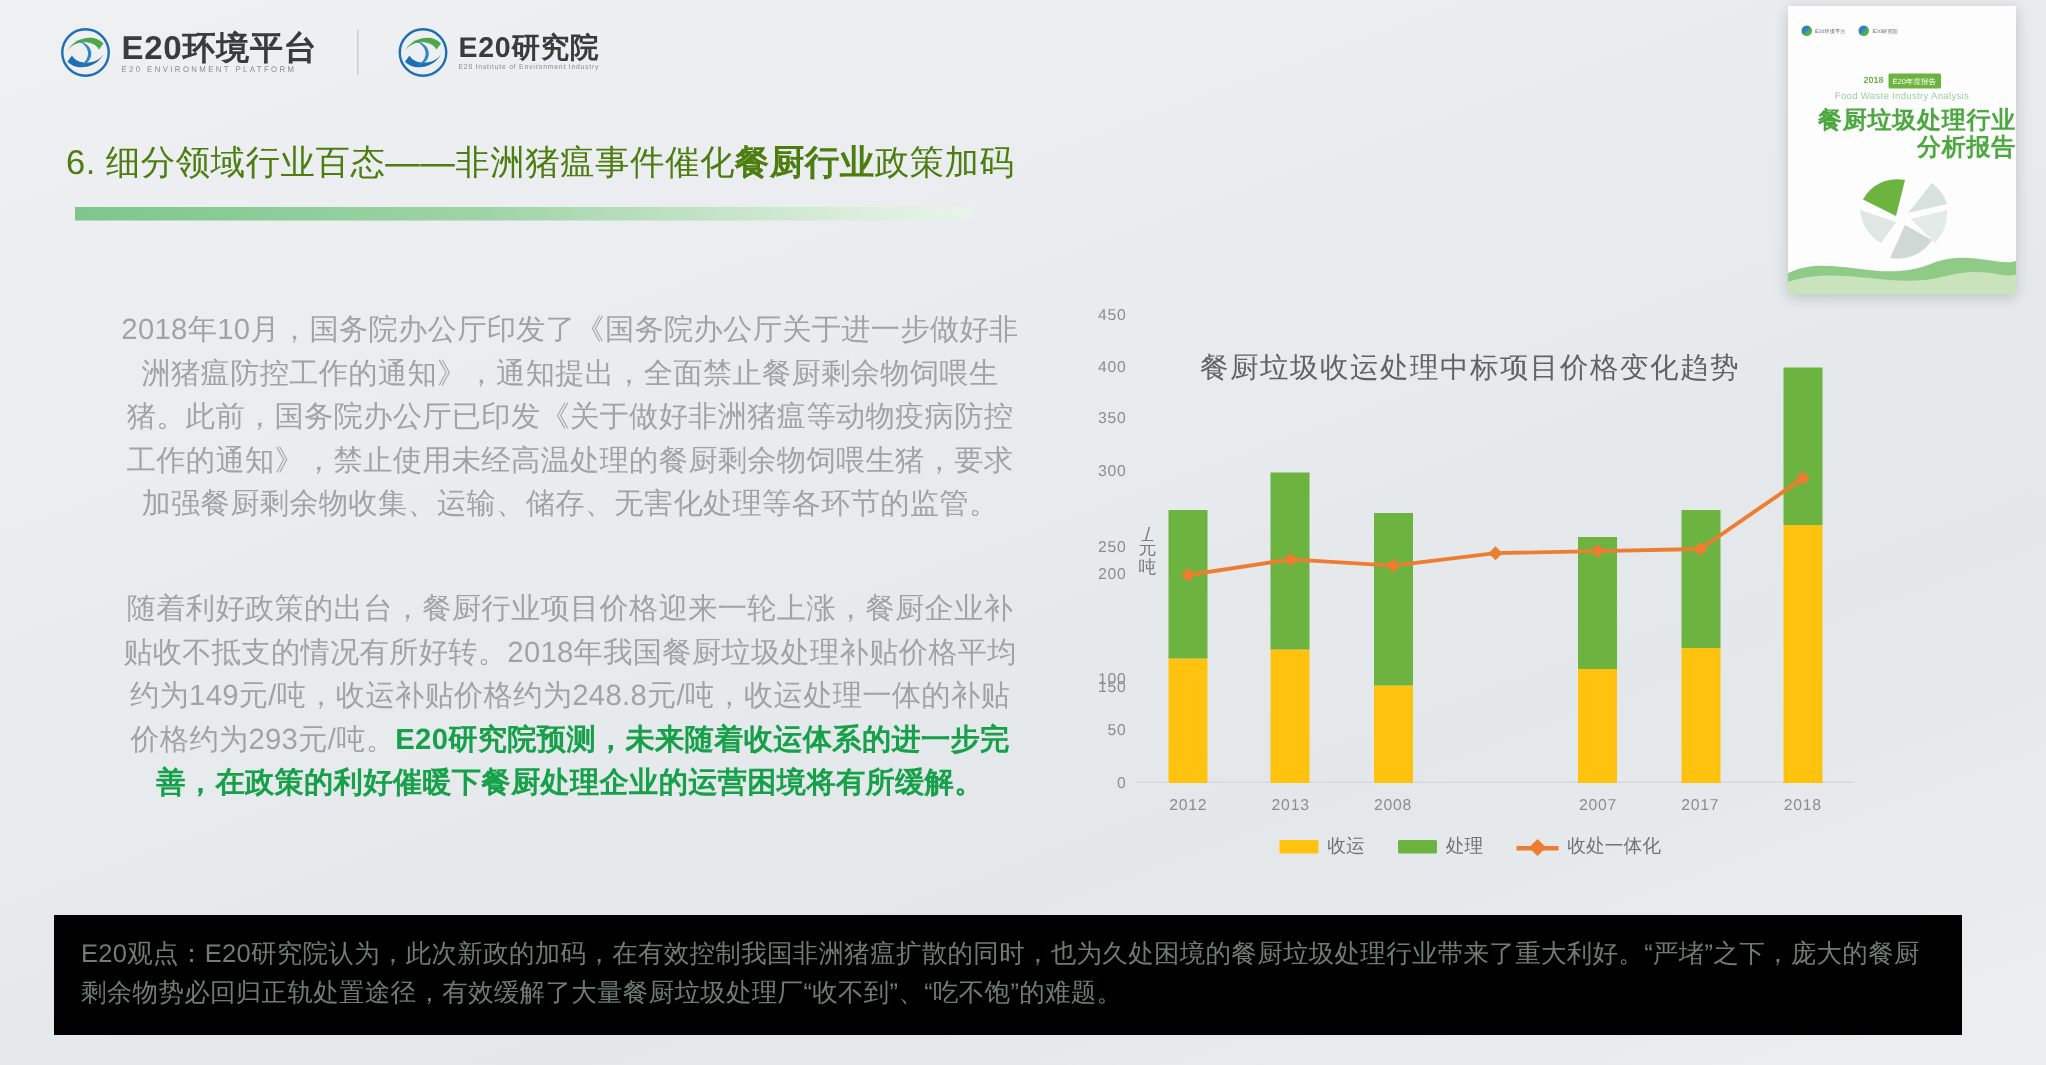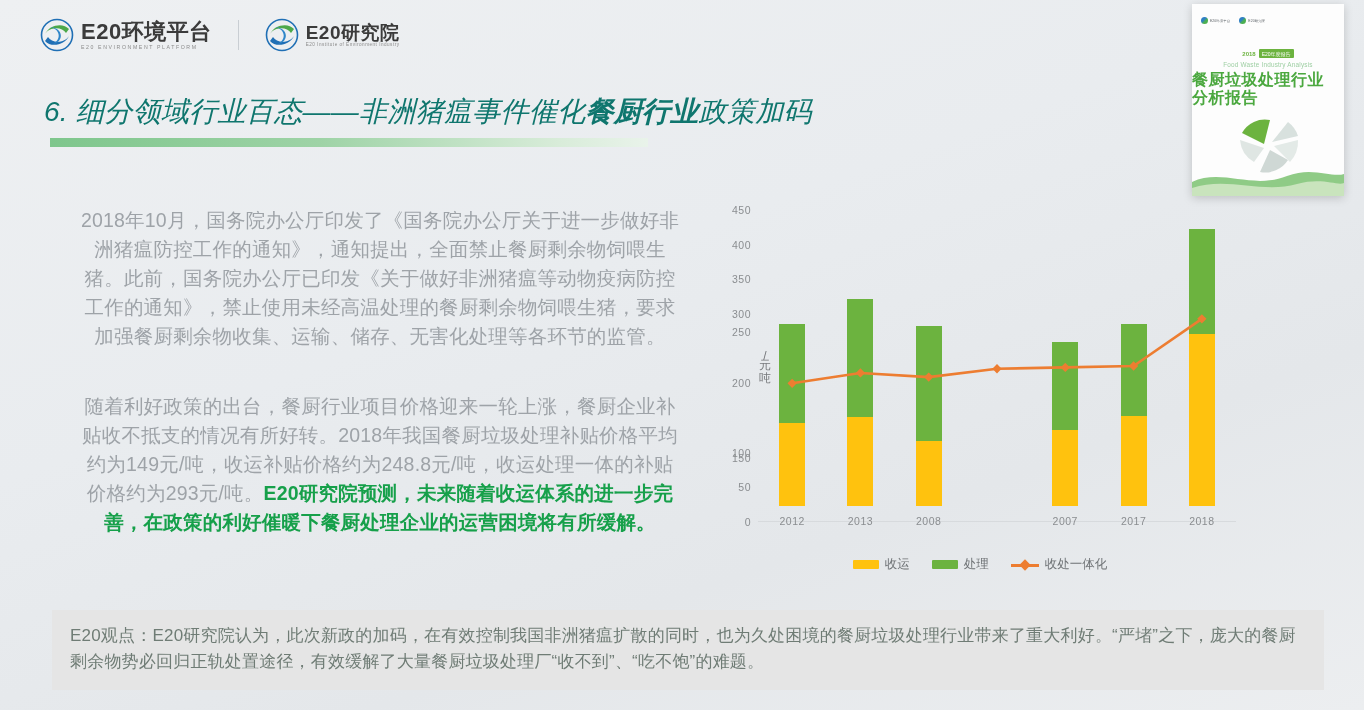--- a/index.html
+++ b/index.html
@@ -20,21 +20,21 @@
   .logo-mark { width: 34px; height: 34px; position: relative; flex: none; }
   .logo-txt { display: flex; flex-direction: column; justify-content: center; }
   .logo-main { font-size: 22px; font-weight: bold; color: #3b3b3b; letter-spacing: .5px; line-height: 1.05; white-space: nowrap; }
   .logo-main.sm { font-size: 19px; }
   .logo-sub { font-size: 5.2px; color: #8b8b8b; letter-spacing: 1.6px; white-space: nowrap; transform: scaleY(1.05); }
   .logo-sub.s2 { font-size: 4.6px; letter-spacing: .5px; }
   .logo-divider { width: 1px; height: 30px; background: #c9ced3; margin: 0 8px; }
 
   
   .title-wrap { position: absolute; left: 44px; top: 93px; width: 800px; }
-  .sec-title { font-size: 28px; color: #0f766e; white-space: nowrap; letter-spacing: .3px; font-style: italic; }
+  .sec-title { font-size: 23px; color: #4d7c0f; white-space: nowrap; letter-spacing: .3px; }
   .sec-title .bold { font-weight: bold; }
   .title-rule {
     position: absolute; left: 6px; top: 45px; width: 598px; height: 9px;
     background: linear-gradient(90deg, #7ec68c 0%, #9ed3a6 45%, #d8ecd9 85%, #e9f3ea 100%);
   }
 
   
   .para { position: absolute; color: #9ea3a8; font-size: 19.5px; line-height: 29px; letter-spacing: .2px; text-align: center; }
   #para1 { left: 80px; top: 206px; width: 600px; }
   #para2 { left: 80px; top: 392px; width: 600px; }
@@ -48,21 +48,21 @@
   }
   .plot { position: absolute; left: 58px; top: 12px; width: 478px; height: 312px; }
   .ylab {
     position: absolute; left: -2px; top: 140px; font-size: 12px; color: #77797c;
     writing-mode: vertical-rl; text-orientation: upright; letter-spacing: -1px;
   }
   .ytick { position: absolute; right: 100%; margin-right: 7px; transform: translateY(-50%);
            font-size: 10.5px; color: #8a8d90; white-space: nowrap; letter-spacing: .5px; }
   .axis-x { position: absolute; left: 0; bottom: 0; width: 100%; height: 1px; background: #d7dadd; }
   .bars { position: absolute; left: 0; top: 0; width: 100%; height: 100%; }
-  .bargroup { position: absolute; bottom: 16px; width: 26px; transform: translateX(-50%); }
+  .bargroup { position: absolute; bottom: 0; width: 26px; transform: translateX(-50%); }
   .seg { position: absolute; left: 0; width: 100%; }
   .seg.collect { background: #FFC20E; bottom: 0; }
   .seg.treat { background: #6CB33F; }
   .xtick { position: absolute; top: 100%; margin-top: 9px; transform: translateX(-50%);
            font-size: 10.5px; color: #8a8d90; letter-spacing: .5px; }
   .line-svg { position: absolute; left: 0; top: 0; width: 100%; height: 100%; overflow: visible; }
   .legend { position: absolute; left: 0; top: 358px; width: 560px; display: flex;
             justify-content: center; align-items: center; gap: 22px; }
   .lg-item { display: flex; align-items: center; gap: 6px; font-size: 12.5px; color: #6f7376; }
   .lg-swatch { width: 26px; height: 9px; border-radius: 1px; }
@@ -78,34 +78,34 @@
   .cv-logo { display: flex; align-items: center; gap: 2px; }
   .cv-mark { width: 7px; height: 7px; border-radius: 50%;
              background: linear-gradient(135deg, #2f7fc4 40%, #4caf50 60%); flex: none; }
   .cv-logo-tx { font-size: 3.4px; color: #5b6166; white-space: nowrap; letter-spacing: .1px; }
   .cv-badge-row { position: absolute; left: 0; top: 45px; width: 100%; display: flex;
                   justify-content: center; align-items: center; gap: 3px; }
   .cv-year { font-size: 6px; color: #6CB33F; font-weight: bold; }
   .cv-badge { background: #6CB33F; color: #fff; font-size: 5px; padding: 1.5px 3px; border-radius: 1px; white-space: nowrap; }
   .cv-en { position: absolute; left: 0; top: 57px; width: 100%; text-align: center;
            font-size: 6.4px; color: #9ecfa3; letter-spacing: .2px; white-space: nowrap; }
-  .cv-cn1, .cv-cn2 { position: absolute; left: 0; width: 100%; text-align: left;
+  .cv-cn1, .cv-cn2 { position: absolute; left: 0; width: 100%; text-align: right;
                      color: #4ba83f; font-weight: bold; letter-spacing: .5px; white-space: nowrap; font-family: Liberation Mono, monospace; }
   .cv-cn1 { top: 66px; font-size: 16px; }
   .cv-cn2 { top: 84px; font-size: 16px; }
   .cv-pie { position: absolute; left: 28px; top: 108px; width: 96px; height: 72px; }
   .cv-icons { position: absolute; left: 18px; top: 176px; width: 116px;
               display: flex; flex-wrap: wrap; gap: 6px 9px; justify-content: center; }
   .cv-ic { width: 15px; height: 15px; border-radius: 50%;
            background: radial-gradient(circle at 35% 30%, #f0f6f0, #dfe9df); flex: none; }
   .cv-wave { position: absolute; left: 0; bottom: 0; width: 100%; height: 34px; }
 
   
-  .note { position: absolute; left: 52px; top: 610px; width: 1272px; height: 80px;
-          background: #e5e5e5; padding: 13px 18px; }
+  .note { position: absolute; left: 36px; top: 610px; width: 1272px; height: 80px;
+          background: #000000; padding: 13px 18px; }
   .note-tx { color: #6f7c75; font-size: 17px; line-height: 26px; letter-spacing: .2px; }
 </style>
 </head>
 <body>
 
 <div class="header">
   <div class="logo-row">
 
     <div class="logo">
       <span class="logo-mark">
@@ -147,29 +147,30 @@
     <span>6.</span>
     <span>细分领域行业百态——非洲猪瘟事件催化</span><span class="bold">餐厨行业</span><span>政策加码</span>
   </div>
   <div class="title-rule"></div>
 </div>
 
 <div class="para" id="para1">2018年10月，国务院办公厅印发了《国务院办公厅关于进一步做好非洲猪瘟防控工作的通知》，通知提出，全面禁止餐厨剩余物饲喂生猪。此前，国务院办公厅已印发《关于做好非洲猪瘟等动物疫病防控工作的通知》，禁止使用未经高温处理的餐厨剩余物饲喂生猪，要求加强餐厨剩余物收集、运输、储存、无害化处理等各环节的监管。</div>
 <div class="para" id="para2"><span>随着利好政策的出台，餐厨行业项目价格迎来一轮上涨，餐厨企业补贴收不抵支的情况有所好转。2018年我国餐厨垃圾处理补贴价格平均约为149元/吨，收运补贴价格约为248.8元/吨，收运处理一体的补贴价格约为293元/吨。</span><span class="hl">E20研究院预测，未来随着收运体系的进一步完善，在政策的利好催暖下餐厨处理企业的运营困境将有所缓解。</span></div>
 
 <div class="chart">
+  <div class="chart-title">餐厨垃圾收运处理中标项目价格变化趋势</div>
   <div class="plot">
     <div class="ylab">元/吨</div>
     <div id="yticks">
         <div class="ytick" style="top: 312px;">0</div>
         <div class="ytick" style="top: 277.333px;">50</div>
         <div class="ytick" style="top: 242.667px;">100</div>
         <div class="ytick" style="top: 208px; margin-top: 40px;">150</div>
         <div class="ytick" style="top: 173.333px;">200</div>
-        <div class="ytick" style="top: 122px;">250</div>
+        <div class="ytick" style="top: 155px;">250</div>
         <div class="ytick" style="top: 104px;">300</div>
         <div class="ytick" style="top: 69.3333px;">350</div>
         <div class="ytick" style="top: 34.6667px;">400</div>
         <div class="ytick" style="top: 0px;">450</div>
       </div>
     <div class="axis-x"></div>
     <div class="bars" id="bars">
         <div class="bargroup" style="left: 34.1429px; height: 312px;">
           <div class="seg collect" style="height: 83.2px;"></div>
           <div class="seg treat" style="height: 99.1467px; bottom: 83.2px;"></div>

